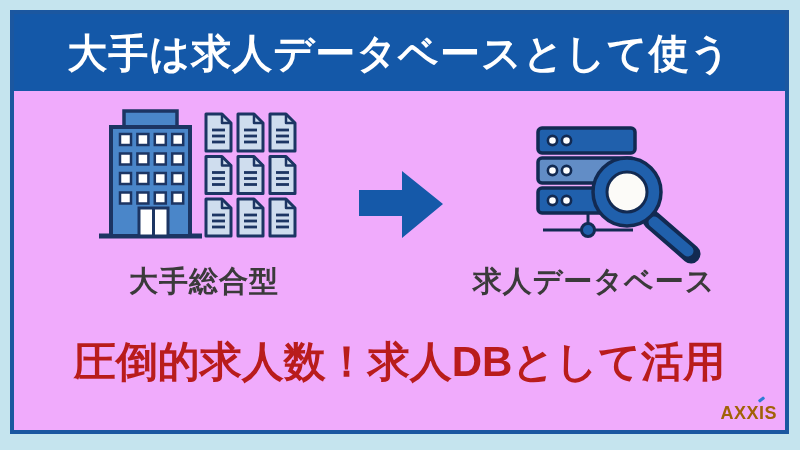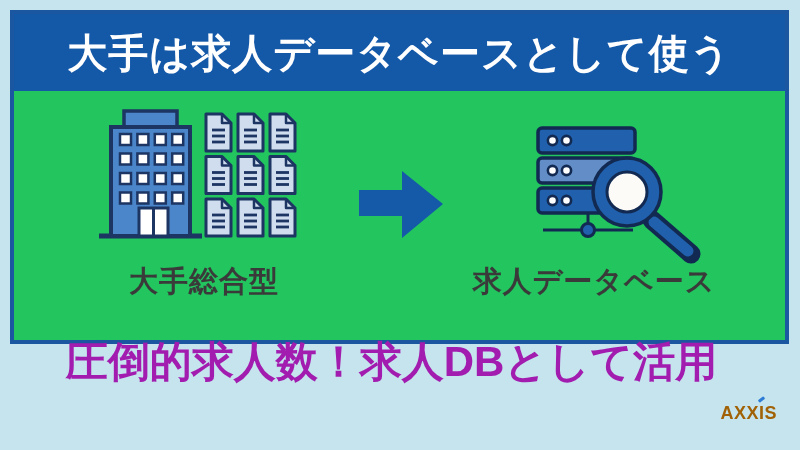--- a/index.html
+++ b/index.html
@@ -10,22 +10,22 @@
   }
   .frame {
     position: relative;
     width: 800px; height: 450px;
     background: #c5e4ee;
     overflow: hidden;
   }
   .panel {
     position: absolute;
     left: 10px; top: 10px;
-    width: 779px; height: 334px;
-    background: #22c55e;
+    width: 779px; height: 424px;
+    background: #f0abfc;
     border: 4px solid #1b57a0;
   }
   .header {
     position: absolute;
     left: 0; top: 0;
     width: 100%; height: 77px;
     background: #1458a8;
     display: flex;
     align-items: center;
     justify-content: center;
@@ -52,26 +52,26 @@
     font-size: 29px;
     font-weight: bold;
     color: #3a3a3a;
     letter-spacing: 1px;
     white-space: nowrap;
   }
   .icon-label.left  { left: 44px;  }
   .icon-label.right { left: 434px; }
   .tagline {
     position: absolute;
-    left: 6px; top: 334px;
+    left: 14px; top: 334px;
     width: 771px;
     text-align: center;
     font-size: 42px;
     font-weight: bold;
-    color: #a21caf;
+    color: #b91c1c;
     letter-spacing: 0px;
     white-space: nowrap;
   }
   .logo {
     position: absolute;
     top: 403px; right: 23px;
     font-size: 18px;
     font-weight: bold;
     color: #a16207;
     letter-spacing: 0.5px;

